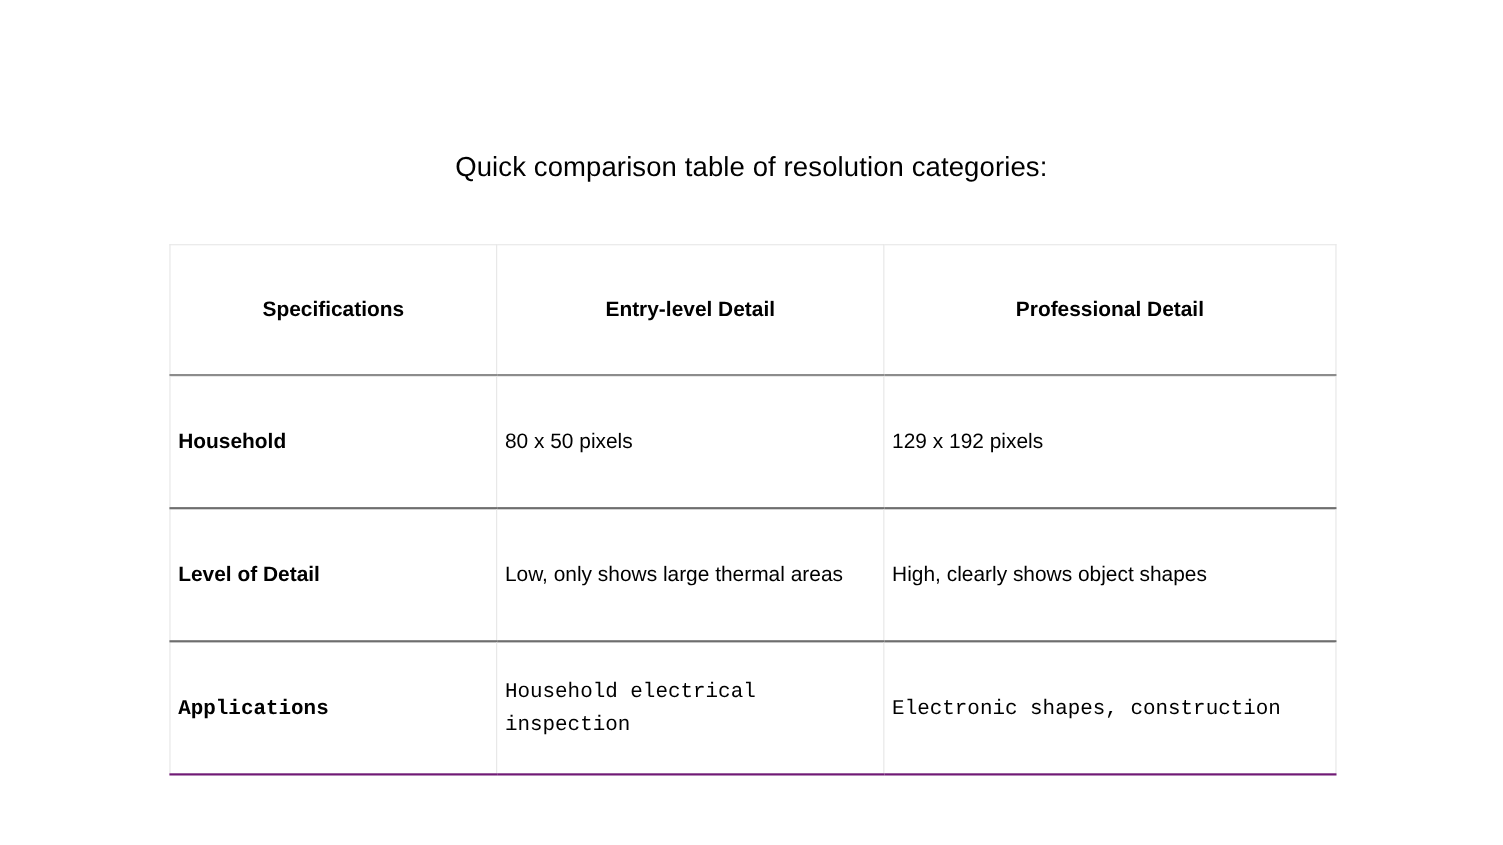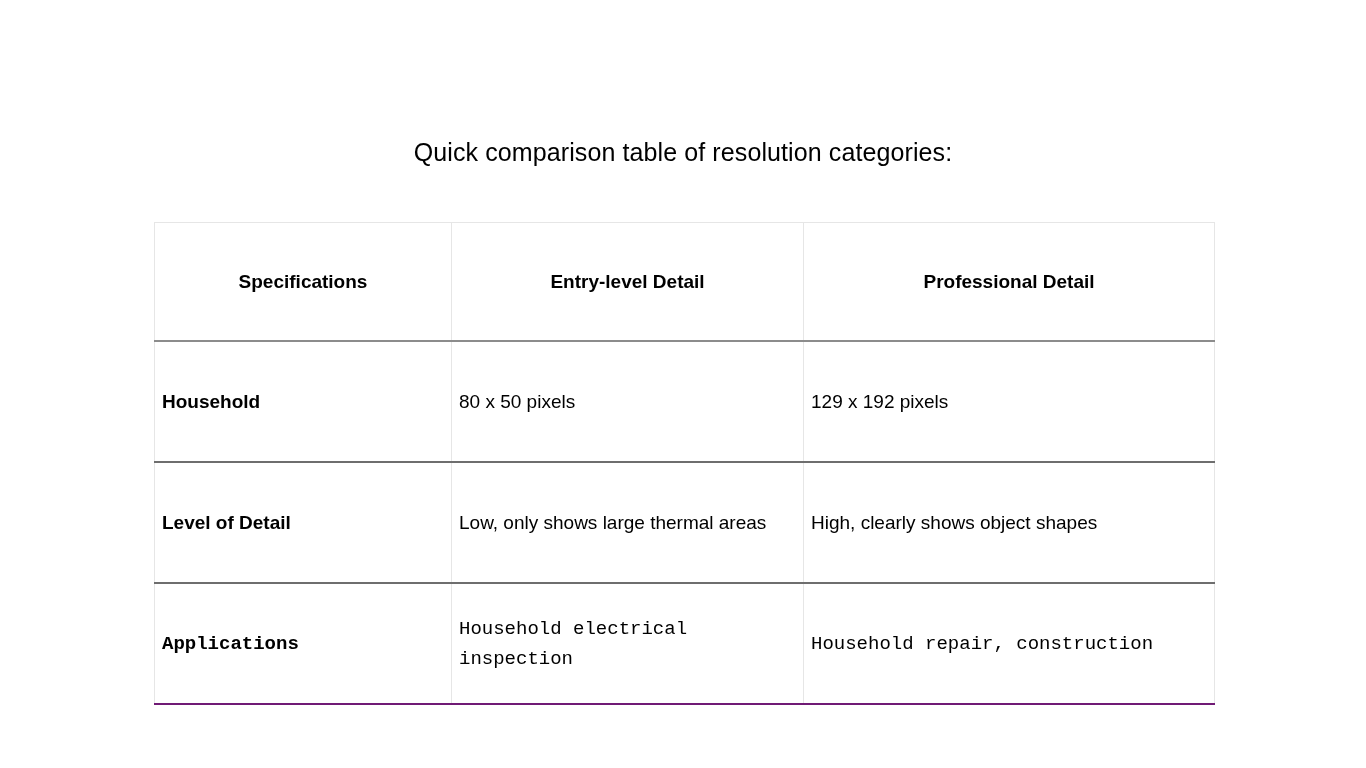--- a/index.html
+++ b/index.html
@@ -127,19 +127,19 @@
           <td>129 x 192 pixels</td>
         </tr>
         <tr class="divider-row">
           <td class="rowlabel">Level of Detail</td>
           <td>Low, only shows large thermal areas</td>
           <td>High, clearly shows object shapes</td>
         </tr>
         <tr>
           <td class="rowlabel">Applications</td>
           <td>Household electrical inspection</td>
-          <td>Household repair, construction</td>
+          <td>Electronic shapes, construction</td>
         </tr>
       </tbody>
     </table>
   </div>
 
 </div>
 
 </body></html>

